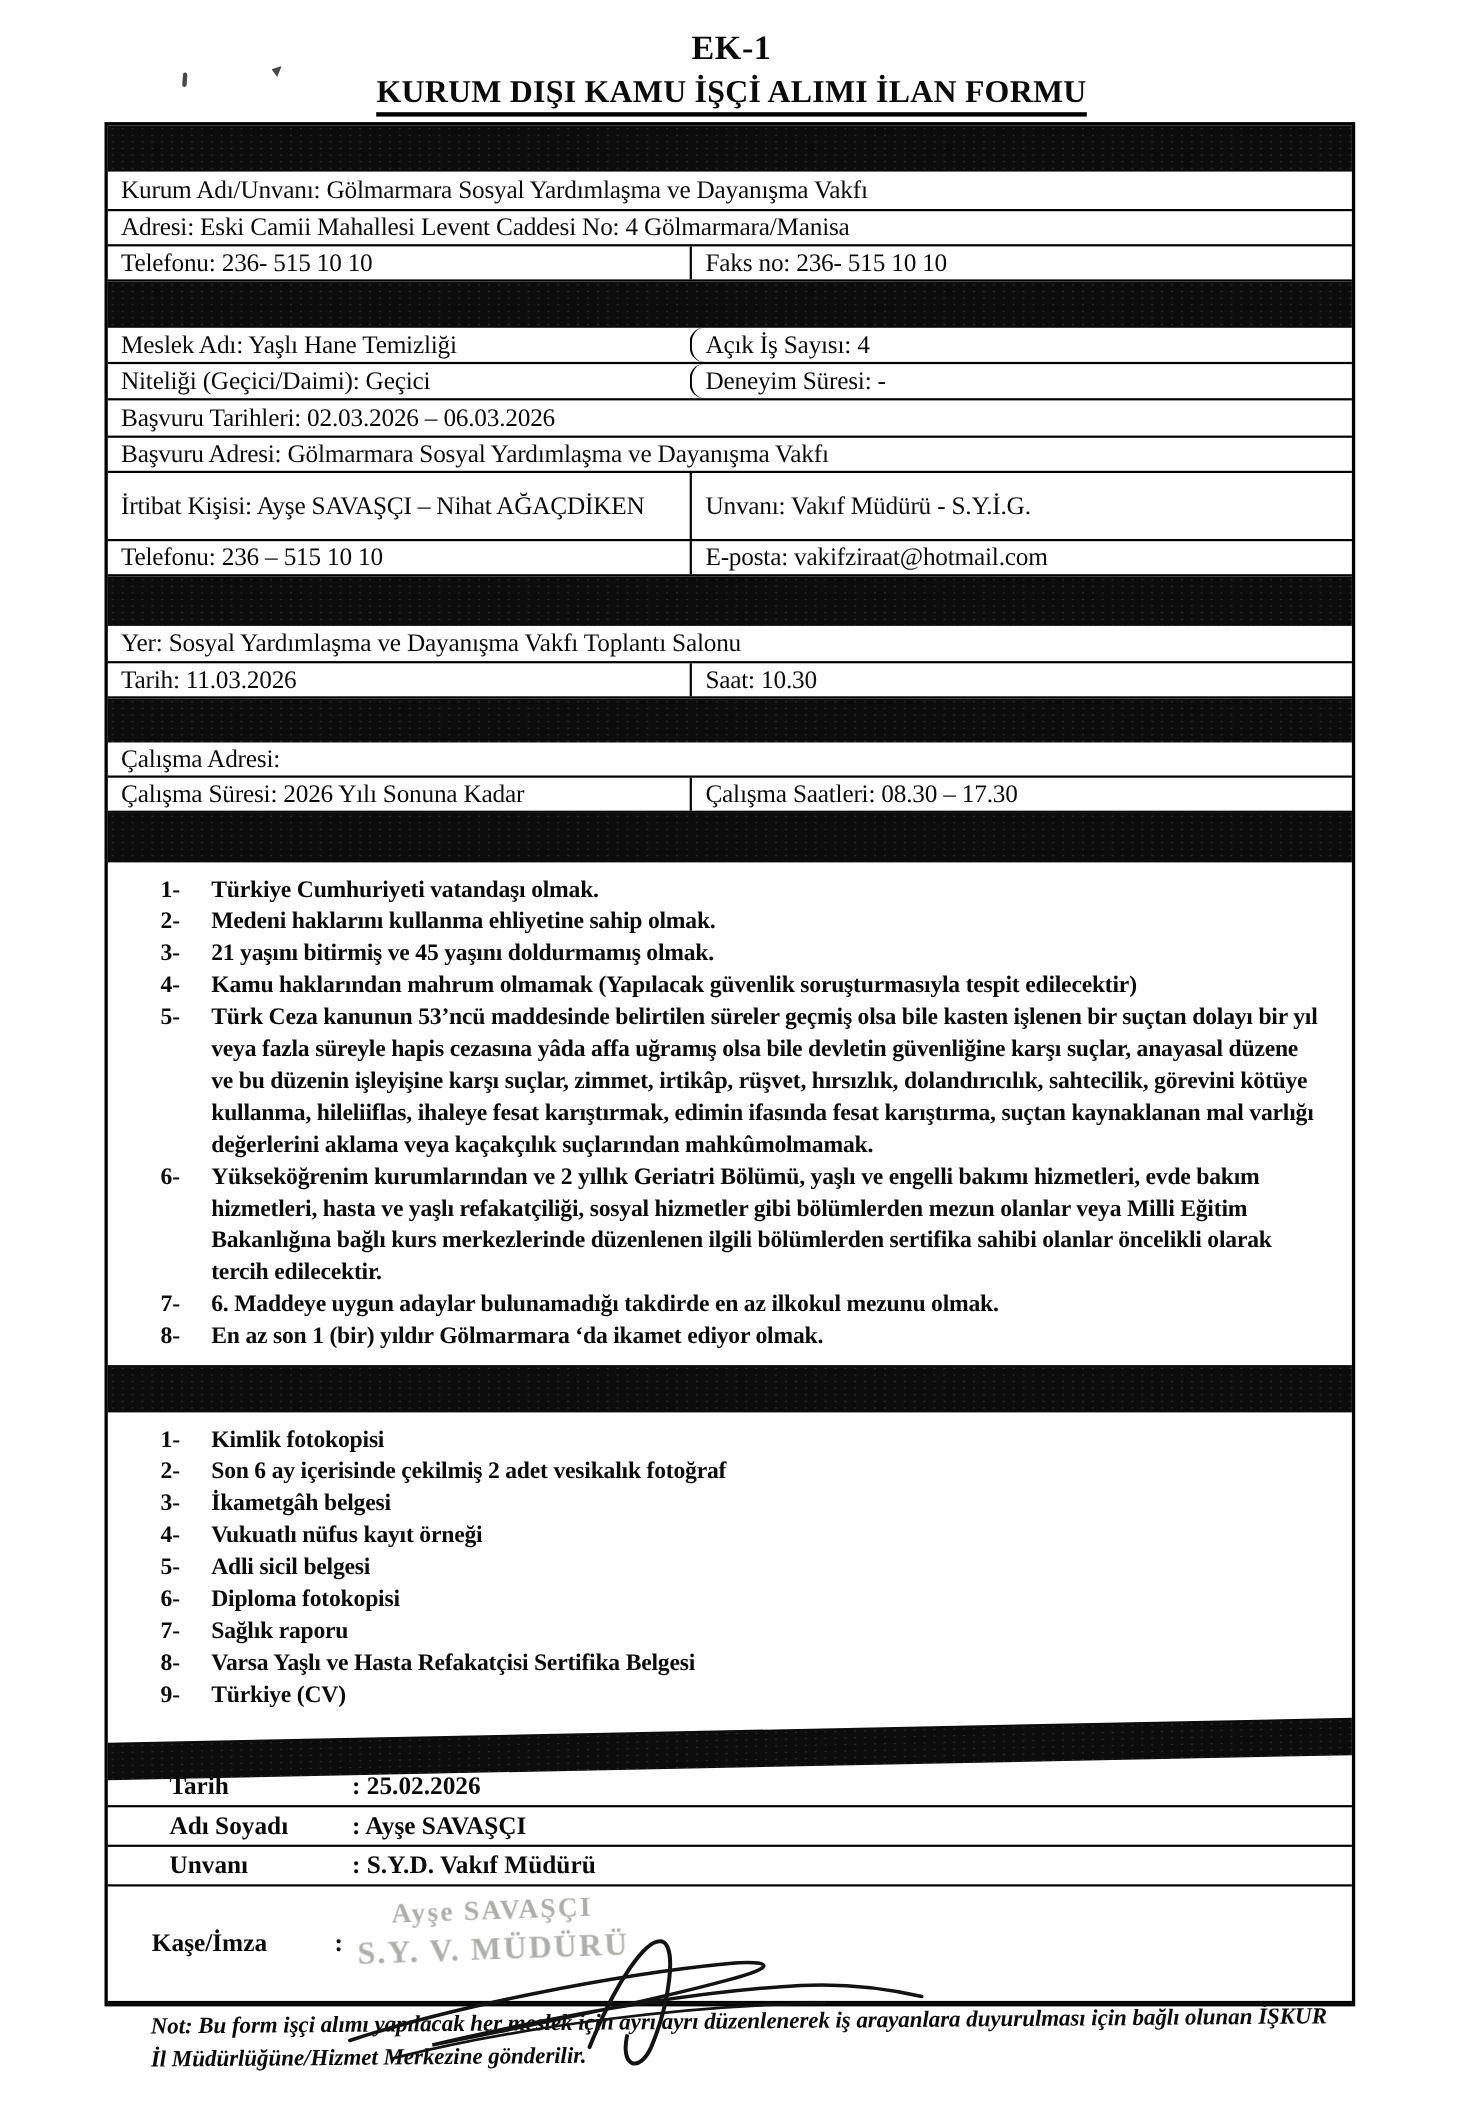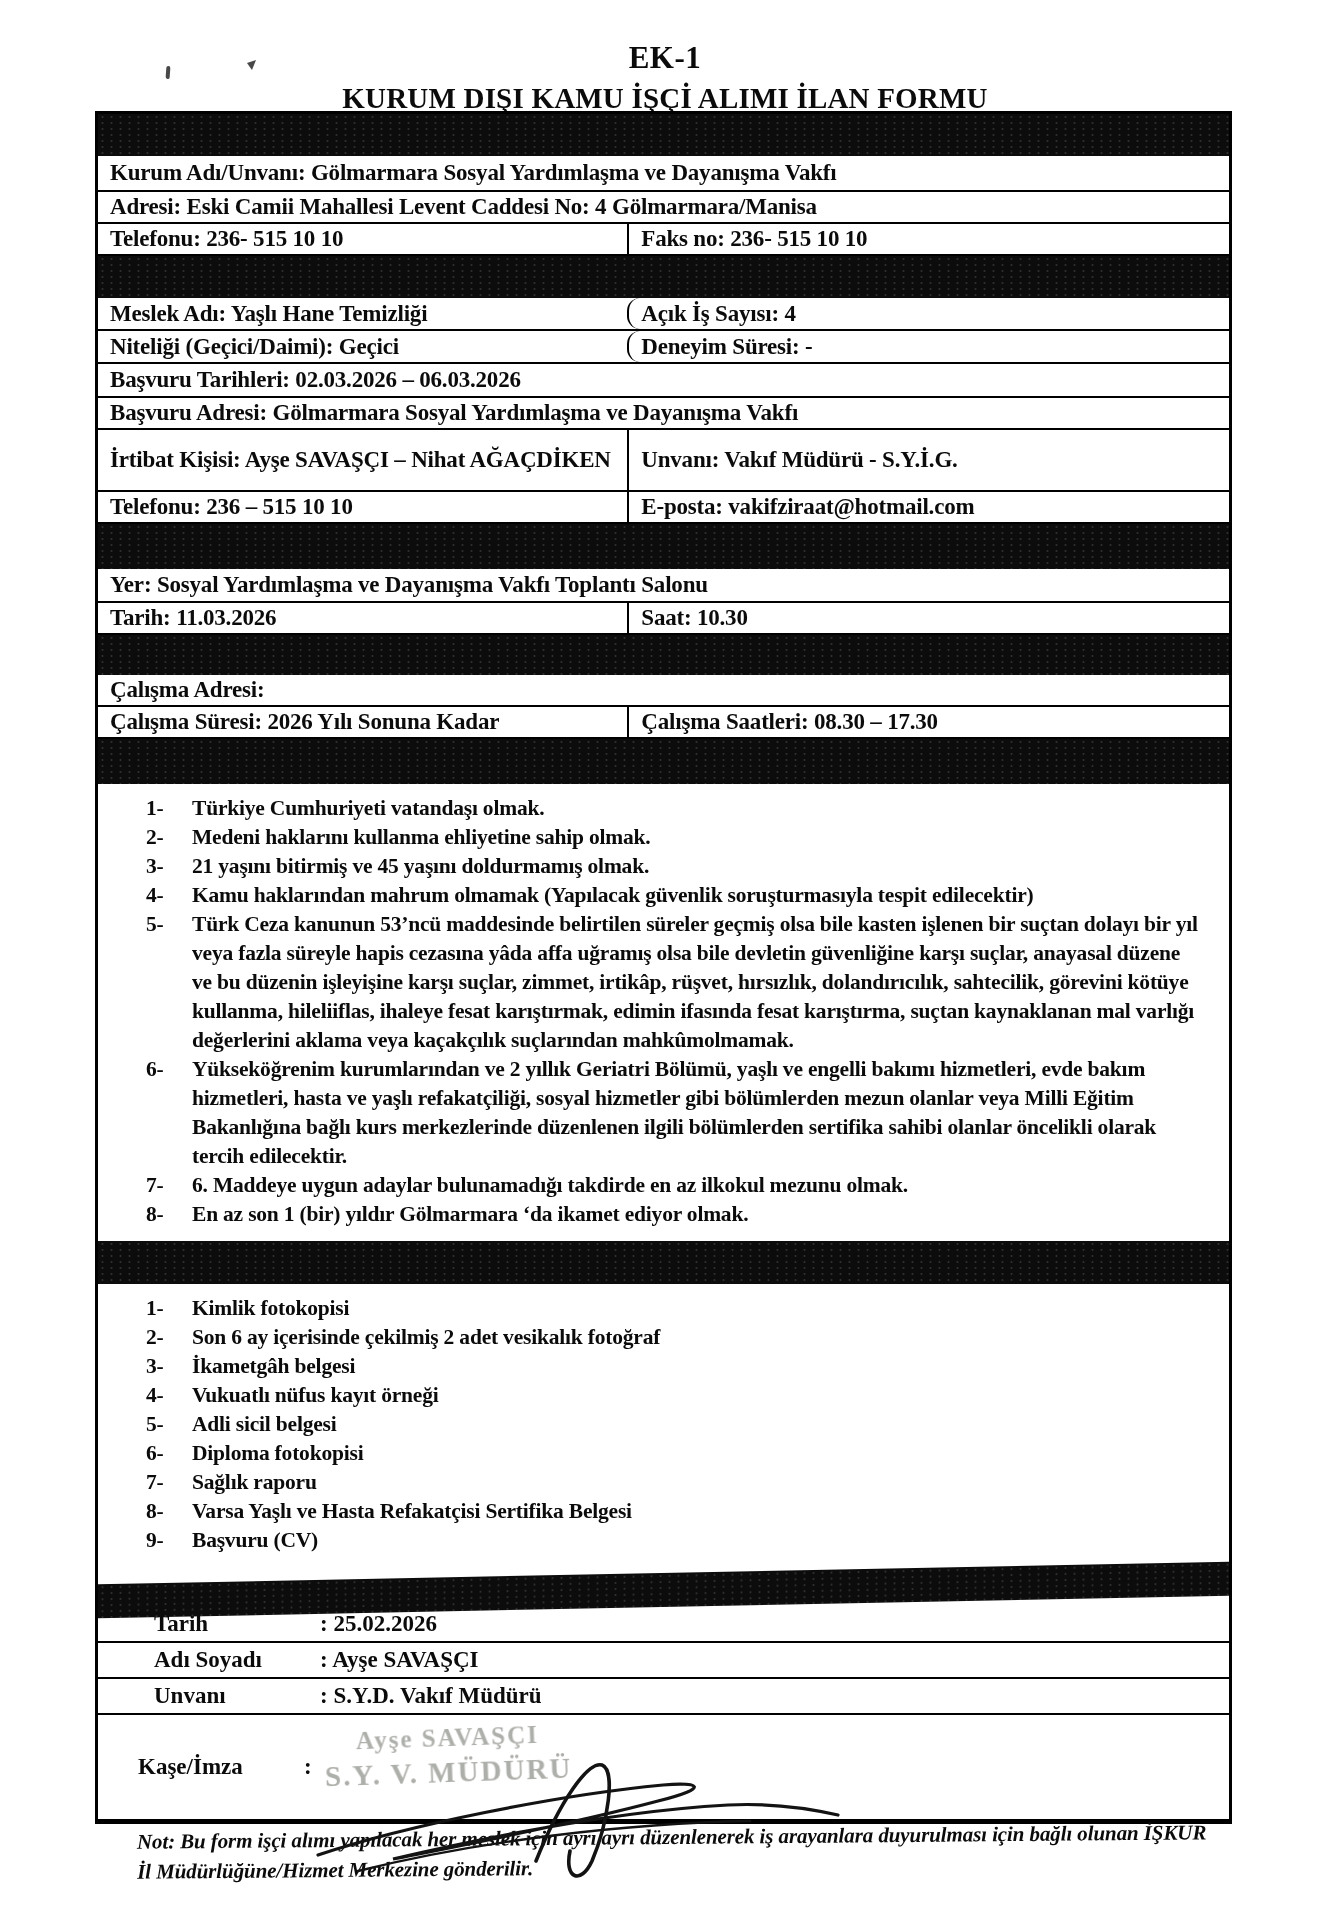--- a/index.html
+++ b/index.html
@@ -1,21 +1,21 @@
 <!DOCTYPE html>
 <html lang="tr"><head>
 <meta charset="utf-8">
 <style>
   html,body{margin:0;padding:0;}
   body{
     width:1330px;height:1920px;background:#ffffff;position:relative;
     font-family:"Liberation Serif", serif;color:#0b0b0b;overflow:hidden;
     -webkit-font-smoothing:antialiased;
   }
-  .title-block{position:absolute;top:40px;left:0;width:1330px;text-align:center;}
+  .title-block{position:absolute;top:26px;left:0;width:1330px;text-align:center;}
   .ek{font-size:31px;font-weight:bold;letter-spacing:.5px;}
   .main-title{margin-top:6px;}
   .main-title span{
     display:inline-block;font-size:29px;font-weight:bold;letter-spacing:.2px;
     border-bottom:4px solid #000;padding-bottom:1px;
   }
   
   .artifact{position:absolute;background:#1a1a1a;opacity:.8;}
   .a1{left:166px;top:66px;width:4px;height:13px;transform:rotate(4deg);border-radius:2px;}
   .a2{left:247px;top:60px;width:9px;height:10px;clip-path:polygon(0 30%,100% 0,55% 100%);}
@@ -27,21 +27,21 @@
   .bar{
     height:42px;background:#0c0c0c;
     background-image:radial-gradient(rgba(255,255,255,.14) 1px, transparent 1.4px);
     background-size:9px 6px;
   }
   .b1{height:42px;} .b2{height:42px;} .b3{height:45px;} .b4{height:40px;}
   .b5{height:45px;} .b6{height:43px;}
   .b7{height:34px;transform:skewY(-1.15deg);margin-top:6px;}
   .row{display:flex;border-bottom:2px solid #000;align-items:stretch;box-sizing:border-box;}
   .cell{
-    padding:2px 10px 2px 12px;font-size:23px;font-weight:bold;
+    padding:2px 10px 2px 12px;font-size:23px;font-weight:normal;
     display:flex;align-items:center;box-sizing:border-box;letter-spacing:-0.2px;
   }
   .cell.full{width:100%;}
   .cell.left{width:46.8%;}
   .cell.right{flex:1;border-left:2px solid #000;}
   .h34{min-height:34px;} .h30{min-height:30px;} .h29{min-height:29px;}
   .h31{min-height:31px;border-radius:13px;} .h32{min-height:32px;} .h60{min-height:60px;}
   .h28{min-height:28px;} .h27{min-height:27px;}
 
   .listblock{padding:10px 24px 12px 48px;border-bottom:0;}
@@ -203,21 +203,21 @@
     <div class="li">
         <span class="num">7-</span>
         <span class="txt">Sağlık raporu</span>
       </div>
     <div class="li">
         <span class="num">8-</span>
         <span class="txt">Varsa Yaşlı ve Hasta Refakatçisi Sertifika Belgesi</span>
       </div>
     <div class="li">
         <span class="num">9-</span>
-        <span class="txt">Başvuru (CV)</span>
+        <span class="txt">Türkiye (CV)</span>
       </div>
   </div>
 
   <div class="bar b7"></div>
   <div class="f-row">
     <span class="f-label">Tarih</span>
     <span class="f-value">: 25.02.2026</span>
   </div>
   <div class="f-row">
     <span class="f-label">Adı Soyadı</span>

